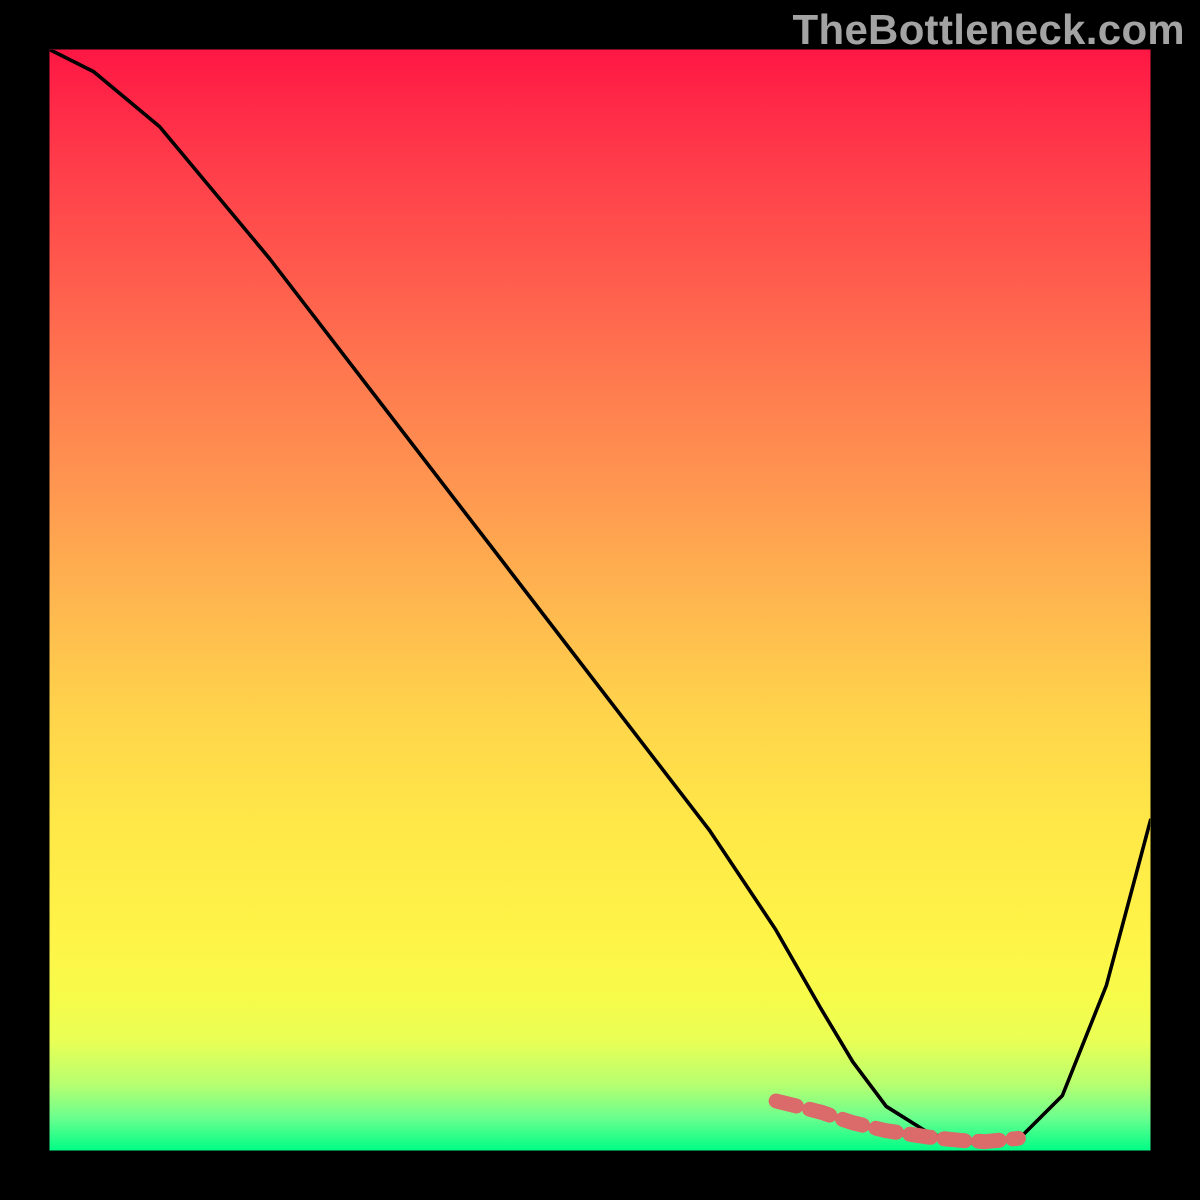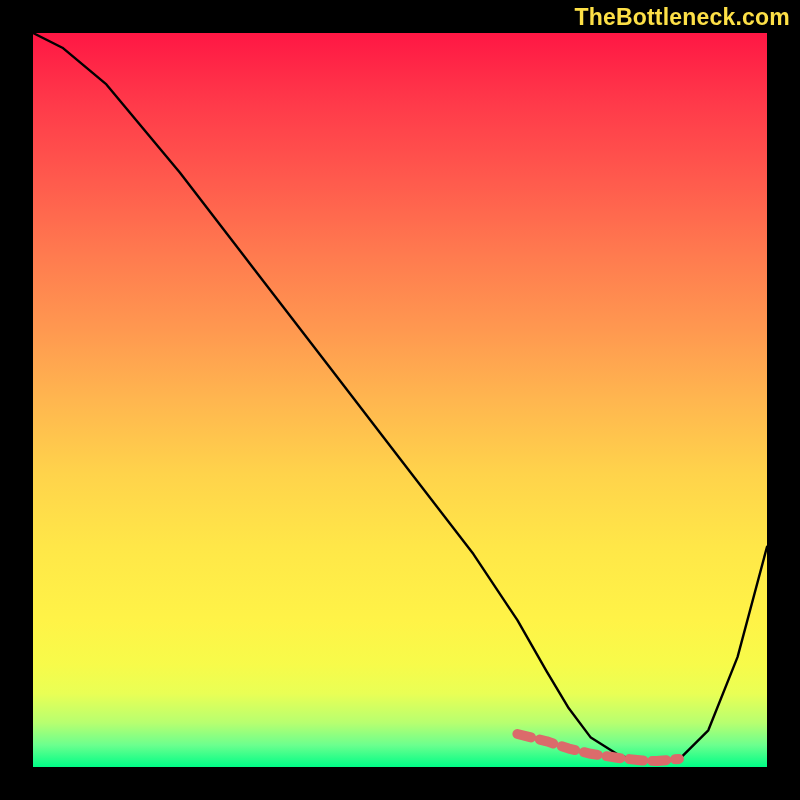--- a/index.html
+++ b/index.html
@@ -14,22 +14,22 @@
   .frame {
     position: relative;
     width: 800px;
     height: 800px;
     background: #000;
   }
   .watermark {
     position: absolute;
     top: 4px;
     right: 10px;
-    color: #fde047;
-    font-size: 23px;
+    color: #a3a3a3;
+    font-size: 28px;
     font-weight: 600;
     letter-spacing: 0.2px;
     z-index: 3;
   }
   .plot {
     position: absolute;
     left: 33px;
     top: 33px;
     width: 734px;
     height: 734px;

